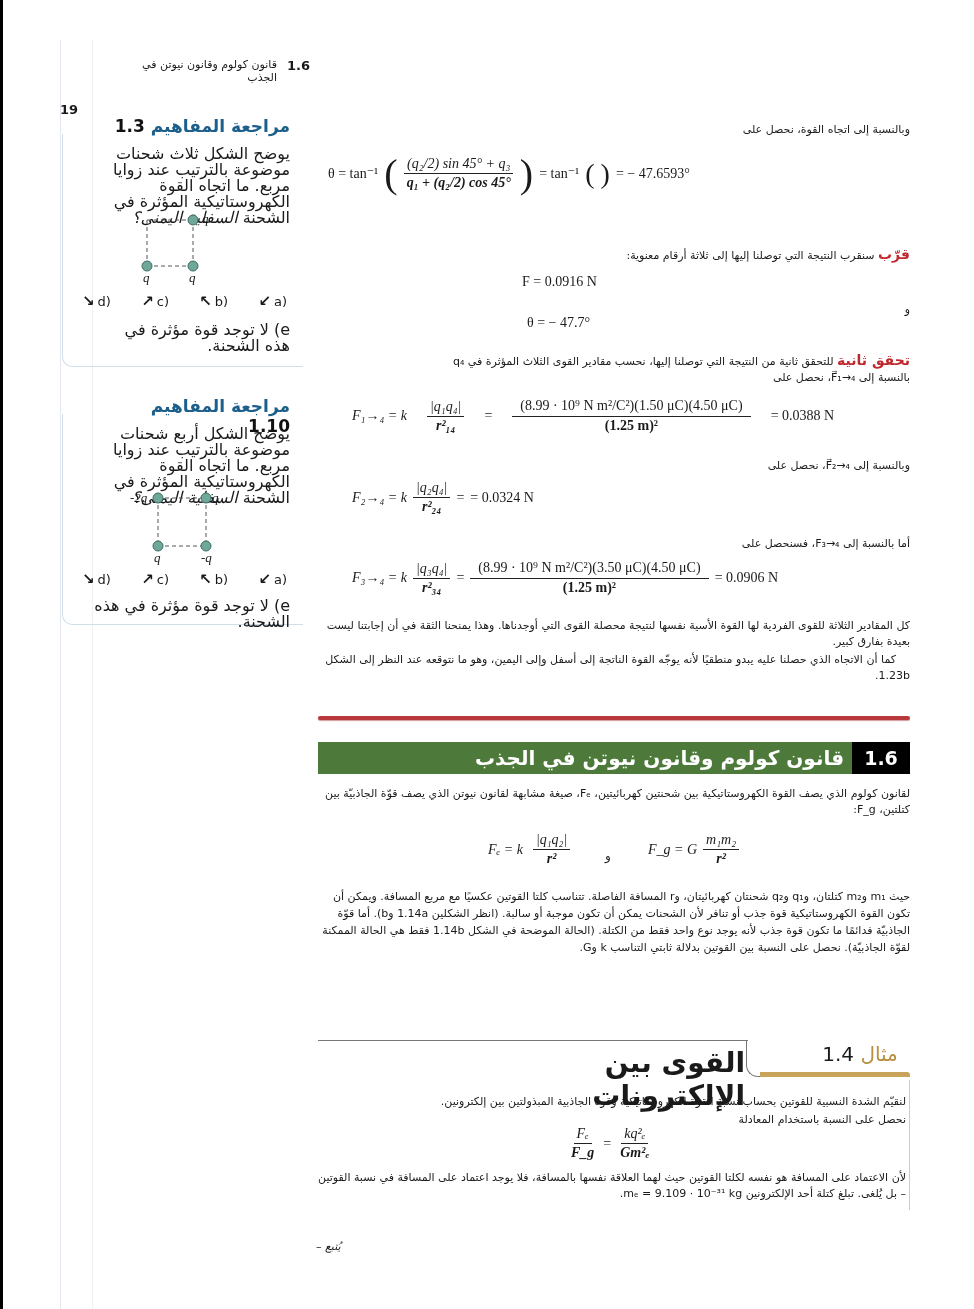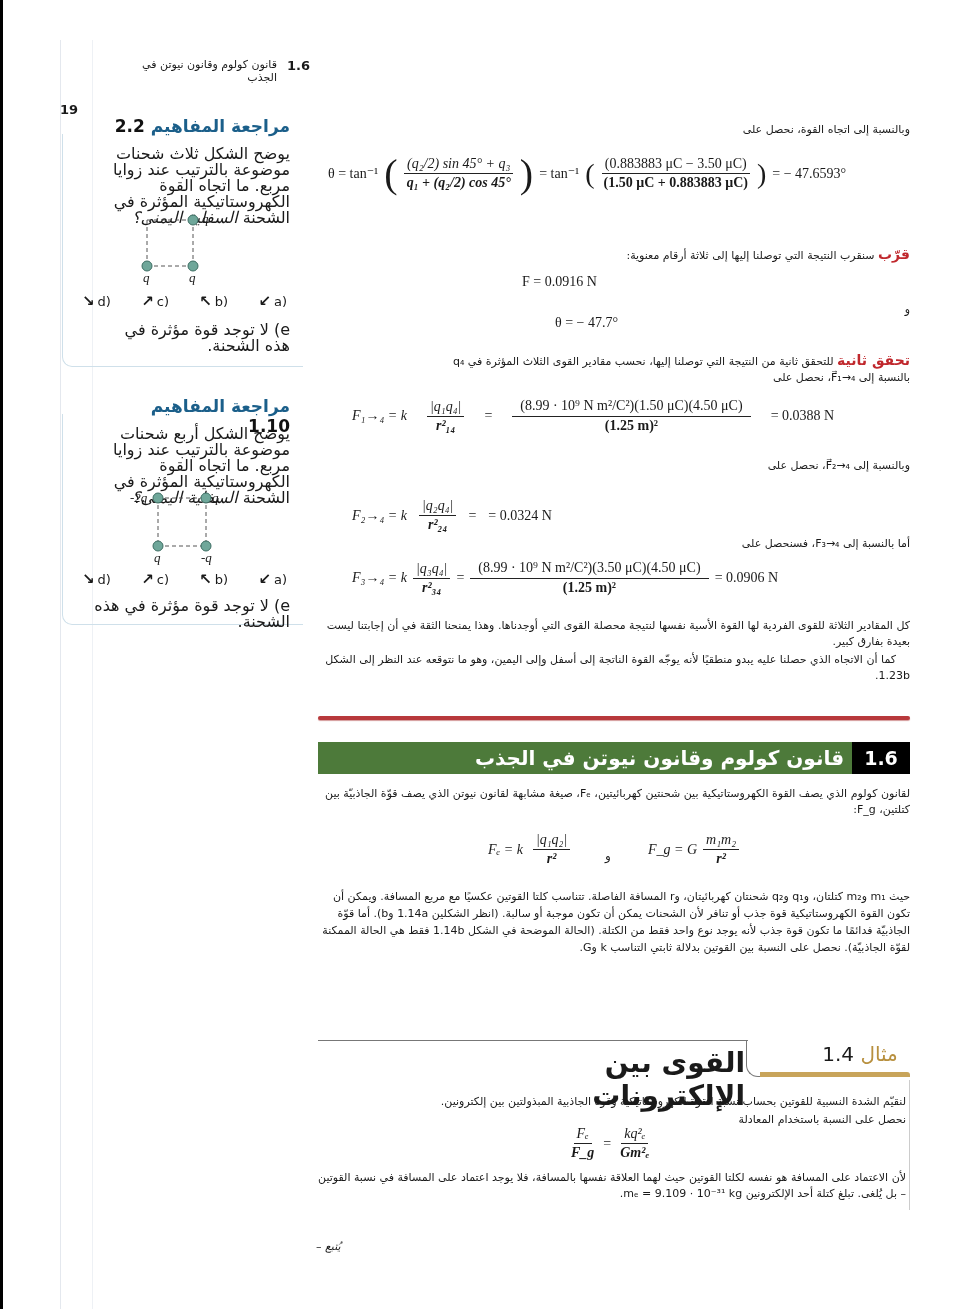--- a/index.html
+++ b/index.html
@@ -61,21 +61,21 @@
 <div class="abs sep-line2"></div>
 
 <div class="abs page-num">19</div>
 <div class="abs running-head">
   <span class="num">1.6</span>
   <span>قانون كولوم وقانون نيوتن في الجذب</span>
 </div>
 
 <div class="abs cc-title" style="left:110px; top:116px; width:180px;">
   <span>مراجعة المفاهيم</span>
-  <span class="n">2.2</span>
+  <span class="n">1.3</span>
 </div>
 <div class="abs cc-box" style="top:134px; height:232px;"></div>
 <div class="abs cc-text" style="left:110px; top:146px; width:180px;">
   <span>يوضح الشكل ثلاث شحنات موضوعة بالترتيب عند زوايا مربع. ما اتجاه القوة الكهروستاتيكية المؤثرة في الشحنة</span>
   <span class="it">السفلية اليمنى؟</span>
 </div>
 <svg class="abs" style="left:130px; top:208px;" width="110" height="80">
   <g stroke="#555" stroke-dasharray="4,3" fill="none">
     <line x1="17" y1="12" x2="63" y2="12"></line>
     <line x1="17" y1="12" x2="17" y2="58"></line>
@@ -159,35 +159,31 @@
 <div class="abs eq" style="left:328px; top:150px; display:flex; align-items:center; gap:6px;">
   <span>θ = tan⁻¹</span>
   <span style="font-size:40px; font-weight:100;">(</span>
   <span class="frac">
     <span class="num it">(q₂/2) sin 45° + q₃</span>
     <span class="den it">q₁ + (q₂/2) cos 45°</span>
   </span>
   <span style="font-size:40px; font-weight:100;">)</span>
   <span>= tan⁻¹</span>
   <span style="font-size:28px;">(</span>
-  <span class="frac">
-    <span class="num">(0.883883 μC − 3.50 μC)</span>
-    <span class="den">(1.50 μC + 0.883883 μC)</span>
-  </span>
   <span style="font-size:28px;">)</span>
   <span>= − 47.6593°</span>
 </div>
 
 <div class="abs para" style="left:318px; top:246px; width:592px;">
   <span class="kw-red">قرّب</span>
   <span>سنقرب النتيجة التي توصلنا إليها إلى ثلاثة أرقام معنوية:</span>
 </div>
 <div class="abs eq" style="left:522px; top:274px;">F = 0.0916 N</div>
 <div class="abs para" style="left:880px; top:302px; width:30px;">و</div>
-<div class="abs eq" style="left:527px; top:315px;margin-left:28px;">θ = − 47.7°</div>
+<div class="abs eq" style="left:527px; top:315px;">θ = − 47.7°</div>
 
 <div class="abs para" style="left:318px; top:352px; width:592px;">
   <span class="kw-red">تحقق ثانية</span>
   <span>للتحقق ثانية من النتيجة التي توصلنا إليها، نحسب مقادير القوى الثلاث المؤثرة في q₄</span>
 </div>
 <div class="abs para" style="left:318px; top:370px; width:592px;">بالنسبة إلى F⃗₁→₄، نحصل على</div>
 
 <div class="abs eq" style="left:352px; top:398px; display:flex; align-items:center; gap:20px;">
   <span class="it">F₁→₄ = k</span>
   <span class="frac">
@@ -196,21 +192,21 @@
     </span>
   <span>=</span>
   <span class="frac">
       <span class="num" style="padding:0 8px 2px;">(8.99 · 10⁹ N m²/C²)(1.50 μC)(4.50 μC)</span>
       <span class="den">(1.25 m)²</span>
     </span>
   <span>= 0.0388 N</span>
 </div>
 
 <div class="abs para" style="left:318px; top:458px; width:592px;">وبالنسبة إلى F⃗₂→₄، نحصل على</div>
-<div class="abs eq" style="left:352px; top:498px; display:flex; align-items:center; gap:12px;text-align:center;">
+<div class="abs eq" style="left:352px; top:480px; display:flex; align-items:center; gap:6px;text-align:center;">
   <span class="it">F₂→₄ = k</span>
   <span class="frac">
       <span class="num it">|q₂q₄|</span>
       <span class="den it">r²₂₄</span>
     </span>
   <span>=</span>
   <span>= 0.0324 N</span>
 </div>
 
 <div class="abs para" style="left:318px; top:536px; width:592px;">أما بالنسبة إلى F₃→₄، فسنحصل على</div>

